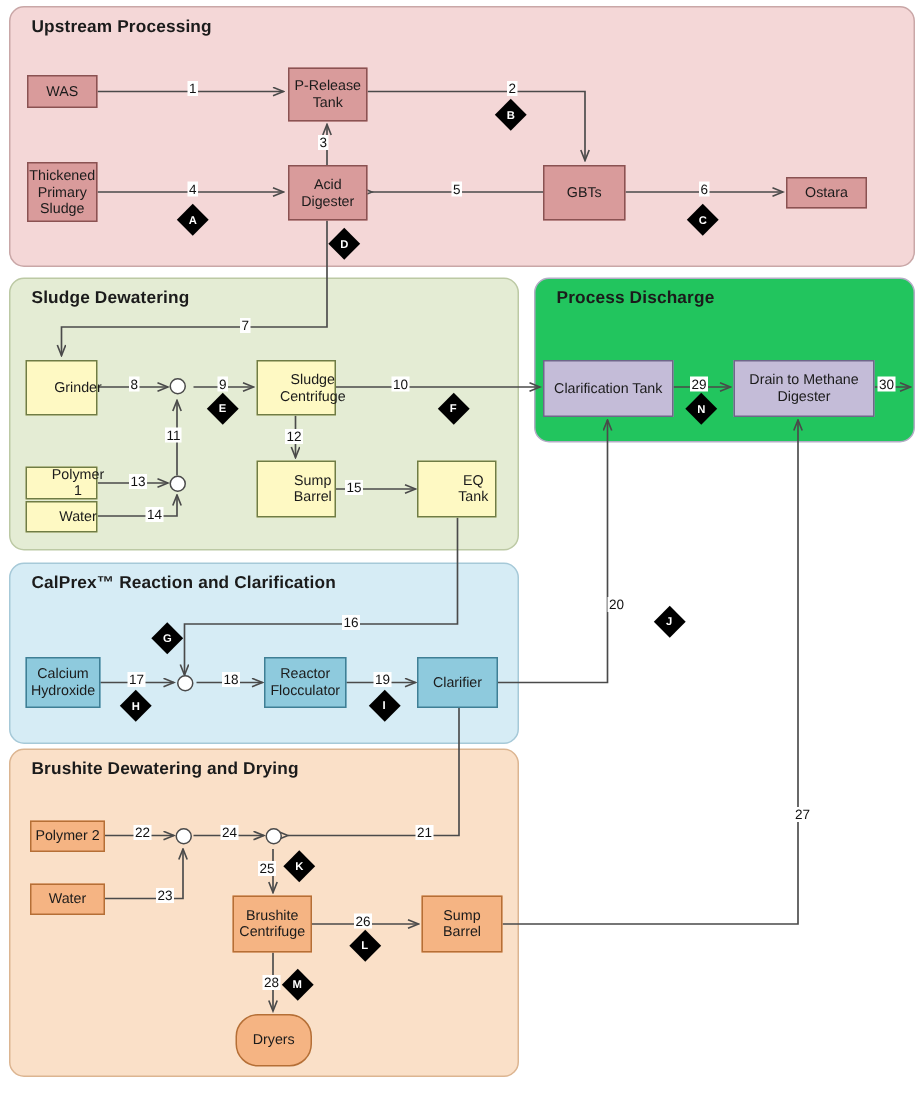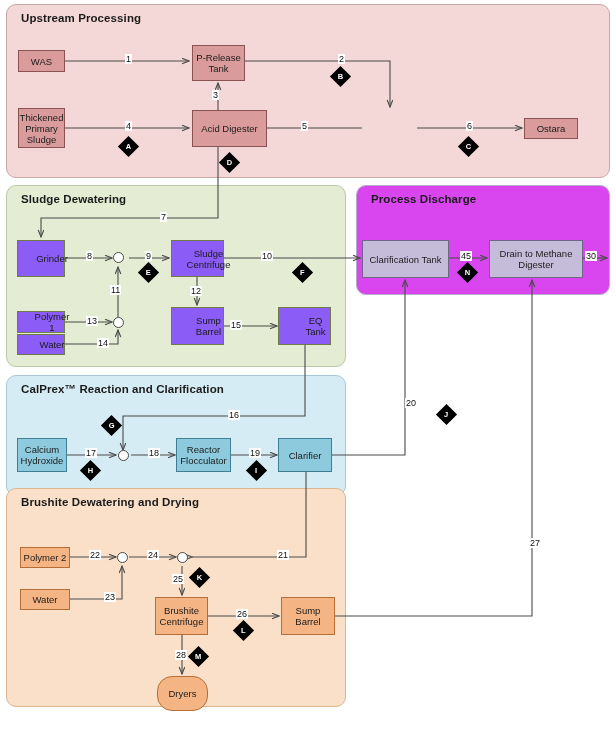--- a/index.html
+++ b/index.html
@@ -11,32 +11,32 @@
   
   .panel{position:absolute;border-radius:10px;box-sizing:border-box;}
   .panel .panel-title{position:absolute;left:14px;top:7px;font-size:11.5px;
       font-weight:bold;color:#1b1b1b;white-space:nowrap;letter-spacing:0.1px;}
 
   #panel-upstream{left:6px;top:4px;width:604px;height:174px;
       background:#f4d7d7;border:1px solid #c9a7a7;}
   #panel-sludge{left:6px;top:185px;width:340px;height:182px;
       background:#e4ecd4;border:1px solid #bcc9a4;}
   #panel-discharge{left:356px;top:185px;width:254px;height:110px;
-      background:#d946ef;border:1px solid #b4acc6;}
+      background:#22c55e;border:1px solid #b4acc6;}
   #panel-calprex{left:6px;top:375px;width:340px;height:121px;
       background:#d6ecf5;border:1px solid #a6c9d8;}
-  #panel-brushite{left:6px;top:488px;width:340px;height:219px;
+  #panel-brushite{left:6px;top:499px;width:340px;height:219px;
       background:#fae0c8;border:1px solid #dcb591;}
 
   
   .box{position:absolute;box-sizing:border-box;display:flex;align-items:center;
        justify-content:center;text-align:center;font-size:9.5px;line-height:11px;
        color:#1b1b1b;padding:1px 2px;}
   .box.red{background:#d99b9b;border:1.4px solid #8a5252;}
-  .box.green{background:#8b5cf6;border:1.4px solid #6f7c45;padding-left:24px;}
+  .box.green{background:#fef9c3;border:1.4px solid #6f7c45;padding-left:24px;}
   .box.purple{background:#c4bcd8;border:1.4px solid #6f6689;}
   .box.blue{background:#8ecadd;border:1.4px solid #3f7f95;}
   .box.orange{background:#f5b483;border:1.4px solid #b56f36;}
 
   
   .num{position:absolute;font-size:9px;color:#111;background:#ffffff;
        padding:0 1px;line-height:10px;white-space:nowrap;}
 
   
   .tag{position:absolute;width:15px;height:15px;background:#000;
@@ -140,21 +140,22 @@
     <line x1="182" y1="635" x2="182" y2="674" marker-end="url(#ah)"></line>
 
     <line x1="448" y1="258" x2="487" y2="258" marker-end="url(#ah)"></line>
 
     <line x1="583" y1="258" x2="607" y2="258" marker-end="url(#ah)"></line>
   </svg>
 
   <div class="box red" style="left:18px;top:50px;width:47px;height:22px;">WAS</div>
   <div class="box red" style="left:18px;top:108px;width:47px;height:40px;">Thickened Primary Sludge</div>
   <div class="box red" style="left:192px;top:45px;width:53px;height:36px;">P-Release Tank</div>
-  <div class="box red" style="left:192px;top:110px;width:75px;height:37px;">Acid Digester</div>
+  <div class="box red" style="left:192px;top:110px;width:53px;height:37px;">Acid Digester</div>
+  <div class="box red" style="left:362px;top:110px;width:55px;height:37px;">GBTs</div>
   <div class="box red" style="left:524px;top:118px;width:54px;height:21px;">Ostara</div>
 
   <div class="box green" style="left:17px;top:240px;width:48px;height:37px;">Grinder</div>
   <div class="box green" style="left:17px;top:311px;width:48px;height:22px;">Polymer 1</div>
   <div class="box green" style="left:17px;top:334px;width:48px;height:21px;">Water</div>
   <div class="box green" style="left:171px;top:240px;width:53px;height:37px;">Sludge Centrifuge</div>
   <div class="box green" style="left:171px;top:307px;width:53px;height:38px;">Sump Barrel</div>
   <div class="box green" style="left:278px;top:307px;width:53px;height:38px;">EQ Tank</div>
 
   <div class="box purple" style="left:362px;top:240px;width:87px;height:38px;">Clarification Tank</div>
@@ -197,21 +198,21 @@
   <div class="num" style="left:249px;top:448px;">19</div>
   <div class="num" style="left:405px;top:398px;">20</div>
   <div class="num" style="left:277px;top:550px;">21</div>
   <div class="num" style="left:89px;top:550px;">22</div>
   <div class="num" style="left:104px;top:592px;">23</div>
   <div class="num" style="left:147px;top:550px;">24</div>
   <div class="num" style="left:172px;top:574px;">25</div>
   <div class="num" style="left:236px;top:609px;">26</div>
   <div class="num" style="left:529px;top:538px;">27</div>
   <div class="num" style="left:175px;top:650px;">28</div>
-  <div class="num" style="left:460px;top:251px;">45</div>
+  <div class="num" style="left:460px;top:251px;">29</div>
   <div class="num" style="left:585px;top:251px;">30</div>
 
   <div class="tag" style="left:121px;top:139px;">
     <span>A</span>
     </div>
   <div class="tag" style="left:333px;top:69px;">
     <span>B</span>
     </div>
   <div class="tag" style="left:461px;top:139px;">
     <span>C</span>

